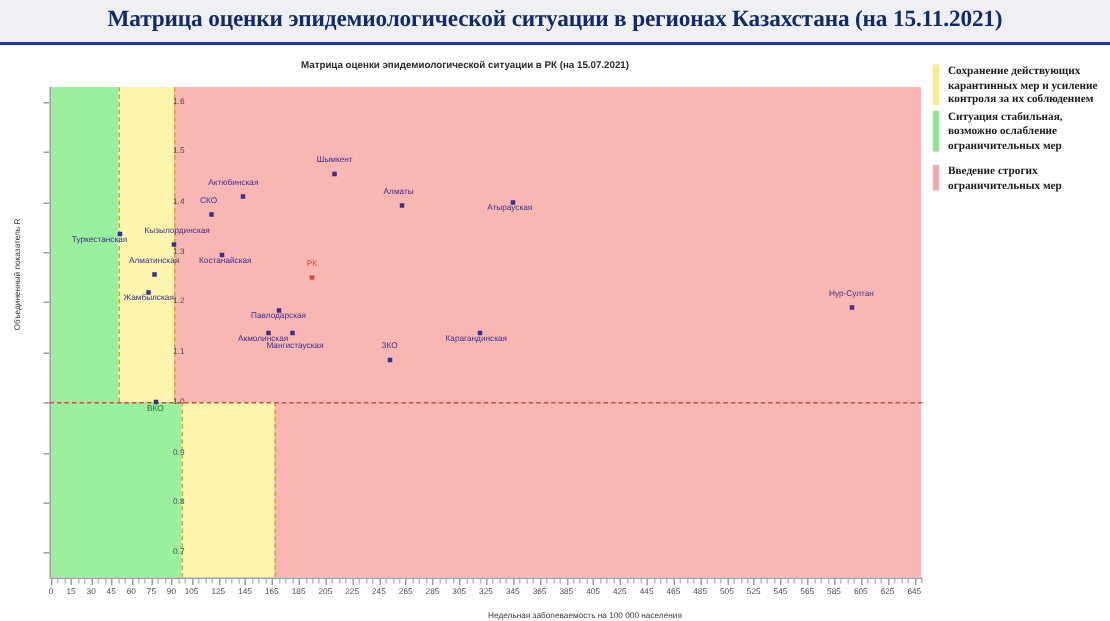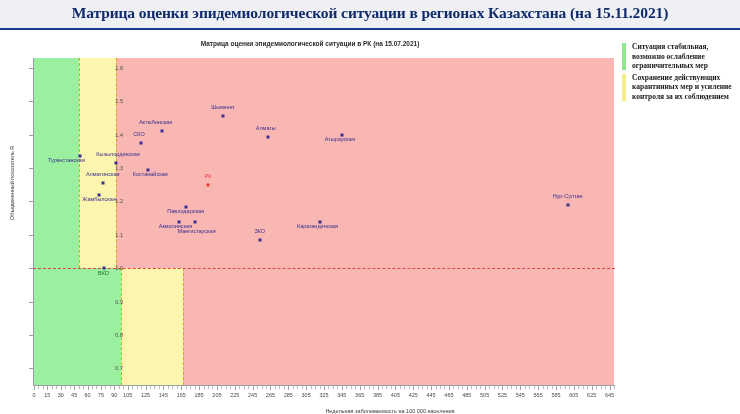--- a/index.html
+++ b/index.html
@@ -136,26 +136,30 @@
 
   <div id="axis-left"></div>
   <div id="axis-bottom"></div>
   <div id="hline-1" style="top: 238.214px;"></div>
 
   <div id="ylabel">Объединенный показатель R</div>
   <div id="xlabel">Недельная заболеваемость на 100 000 населения</div>
 
   <div id="legend">
     <div class="legend-row">
+      <div class="legend-swatch" style="background: rgb(245, 238, 138); height: 27px;"></div>
+      <span class="legend-text">Сохранение действующих карантинных мер и усиление контроля за их соблюдением</span>
+    </div>
+    <div class="legend-row">
       <div class="legend-swatch" style="background: rgb(141, 232, 141); height: 27px;"></div>
       <span class="legend-text">Ситуация стабильная, возможно ослабление ограничительных мер</span>
     </div>
-    <div class="legend-row">
-      <div class="legend-swatch" style="background: rgb(245, 238, 138); height: 27px;"></div>
-      <span class="legend-text">Сохранение действующих карантинных мер и усиление контроля за их соблюдением</span>
+    <div class="legend-row" style="margin-top:8px;">
+      <div class="legend-swatch" style="background: rgb(247, 168, 165); height: 17px;"></div>
+      <span class="legend-text">Введение строгих ограничительных мер</span>
     </div>
   </div>
 <div class="ytick-mark" style="top: 338.316px;"></div>
     <div class="ytick-label" style="top: 335.316px;">0.7</div>
     <div class="ytick-mark" style="top: 304.949px;"></div>
     <div class="ytick-label" style="top: 301.949px;">0.8</div>
     <div class="ytick-mark" style="top: 271.582px;"></div>
     <div class="ytick-label" style="top: 268.582px;">0.9</div>
     <div class="ytick-mark" style="top: 238.214px;"></div>
     <div class="ytick-label" style="top: 235.214px;">1.0</div>

